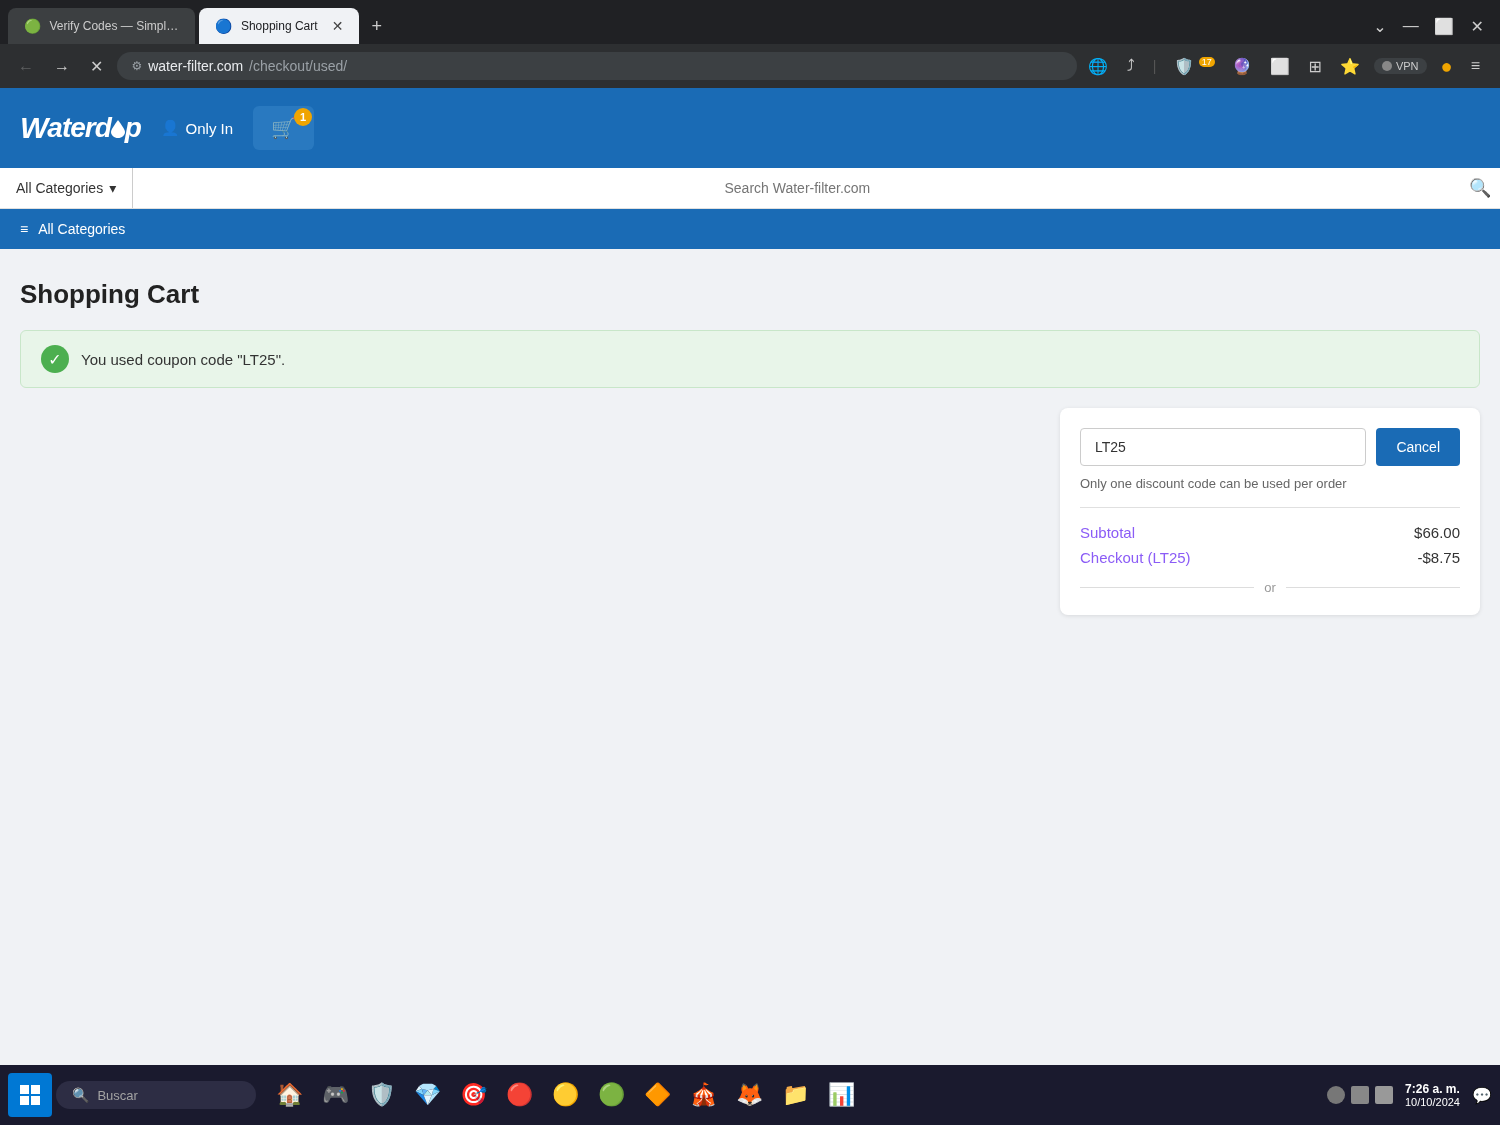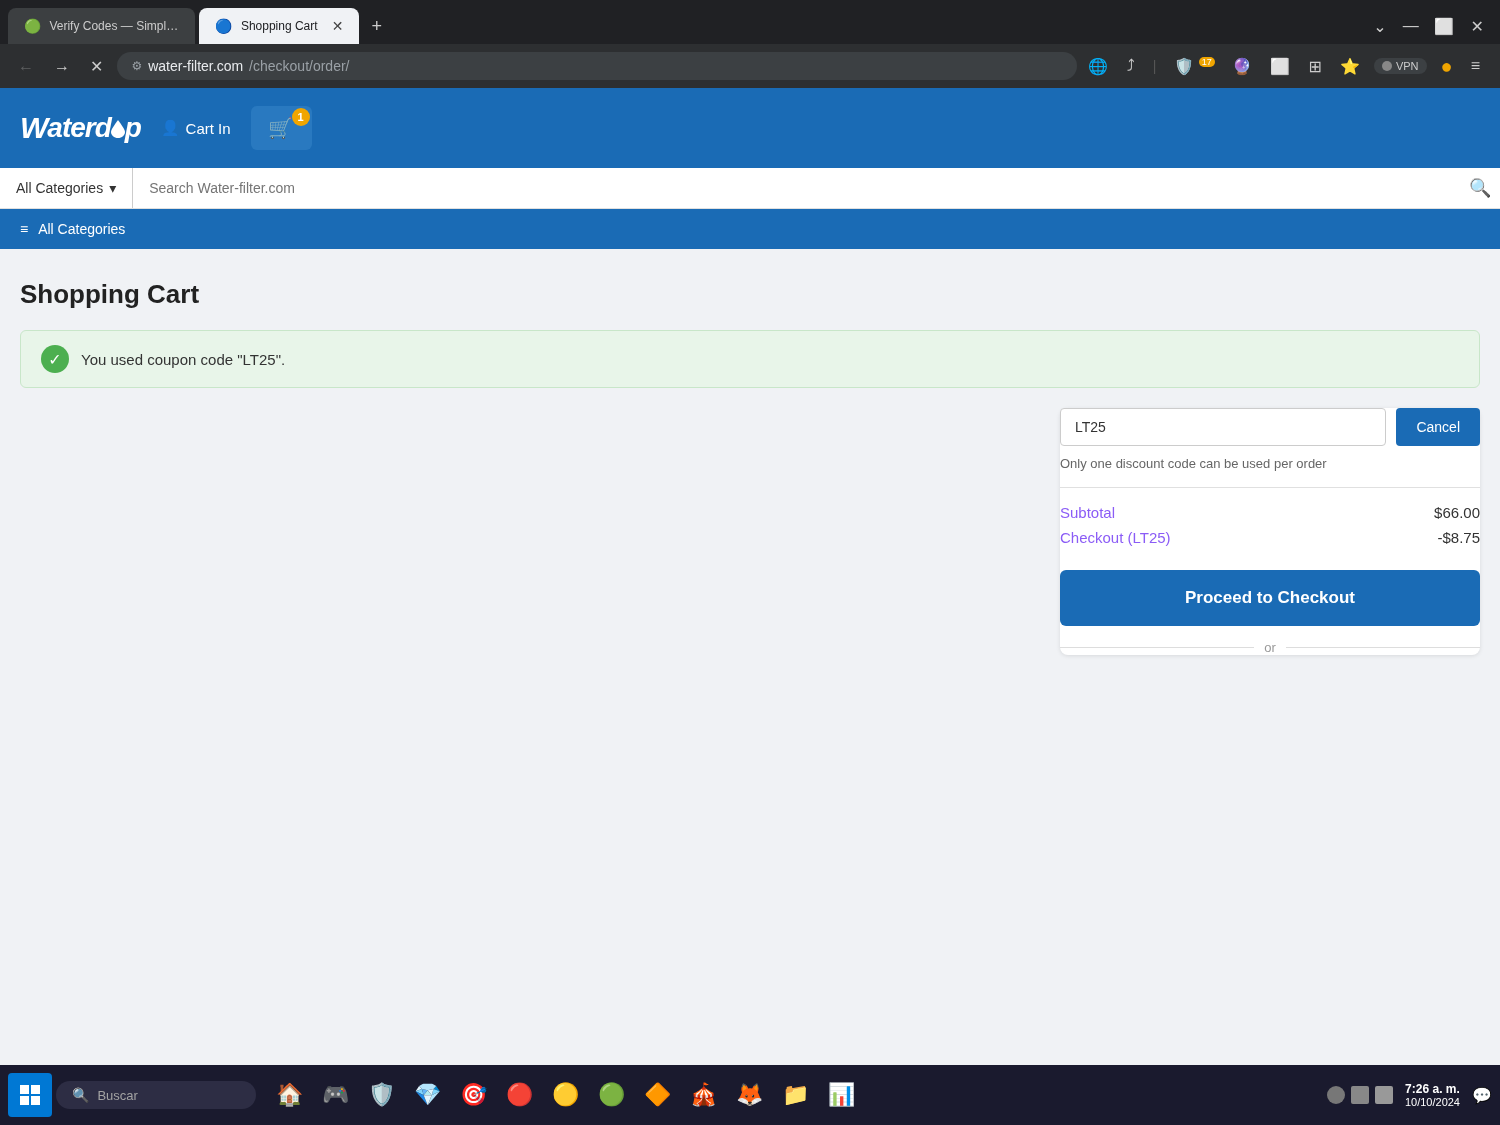--- a/index.html
+++ b/index.html
@@ -199,20 +199,21 @@
       display: flex;
       align-items: center;
       padding: 0 16px;
     }
     .search-input {
       flex: 1;
       border: none;
       outline: none;
       font-size: 14px;
       color: #999;
+      text-align: center;
     }
     .search-icon-btn {
       background: none;
       border: none;
       cursor: pointer;
       color: #555;
       font-size: 18px;
       padding: 8px;
     }
 
@@ -274,20 +275,21 @@
       display: flex;
       gap: 20px;
     }
     .cart-items-area {
       flex: 1;
     }
     .order-summary {
       width: 420px;
       background: white;
       border-radius: 8px;
+      padding: 20px;
       box-shadow: 0 1px 4px rgba(0,0,0,0.1);
       height: fit-content;
     }
 
     .coupon-input-row {
       display: flex;
       gap: 10px;
       margin-bottom: 10px;
     }
     .coupon-input {
@@ -475,21 +477,21 @@
     </div>
   </div>
 
   <div class="address-bar">
     <button class="nav-btn disabled">←</button>
     <button class="nav-btn">→</button>
     <button class="nav-btn">✕</button>
     <div class="url-bar">
       <span style="font-size:12px; color:#9aa0a6;">⚙</span>
       <span class="url-text">water-filter.com</span>
-      <span class="url-path">/checkout/order/</span>
+      <span class="url-path">/checkout/used/</span>
     </div>
     <div class="browser-actions">
       <button class="browser-action-btn">🌐</button>
       <button class="browser-action-btn">⤴</button>
       <span style="color:#555; font-size:14px; padding: 0 4px;">|</span>
       <button class="browser-action-btn">🛡️ <sup style="font-size:9px; background:#f0a500; color:white; padding:0 3px; border-radius:8px;">17</sup></button>
       <button class="browser-action-btn">🔮</button>
       <button class="browser-action-btn">⬜</button>
       <button class="browser-action-btn">⊞</button>
       <button class="browser-action-btn">⭐</button>
@@ -511,21 +513,21 @@
       <span style="font-style:italic;">aterd</span>
       <span>
         <svg width="14" height="18" viewBox="0 0 14 18" style="display:inline-block; vertical-align:middle; margin-bottom:2px;">
           <path d="M7 0 C7 0 0 9 0 12 C0 15.3 3.1 18 7 18 C10.9 18 14 15.3 14 12 C14 9 7 0 7 0Z" fill="white"></path>
         </svg>
       </span>
       <span style="font-style:italic;">p</span>
     </div>
     <button class="sign-in-btn">
       <span>👤</span>
-      <span>Cart In</span>
+      <span>Only In</span>
     </button>
     <button class="cart-btn">
       <span style="color:white; font-size:20px;">🛒</span>
       <div class="cart-badge">1</div>
     </button>
   </div>
 
   <div class="search-bar">
     <button class="categories-dropdown">
       <span>All Categories</span>
@@ -574,21 +576,20 @@
           <span class="summary-value">$66.00</span>
         </div>
 
         
         <div class="summary-row">
           <span class="summary-label">Checkout (LT25)</span>
           <span class="summary-value discount-value">-$8.75</span>
         </div>
 
         
-        <button class="checkout-btn">Proceed to Checkout</button>
 
         
         <div class="or-divider">
           <div class="or-line"></div>
           <span>or</span>
           <div class="or-line"></div>
         </div>
       </div>
     </div>
   </div>

